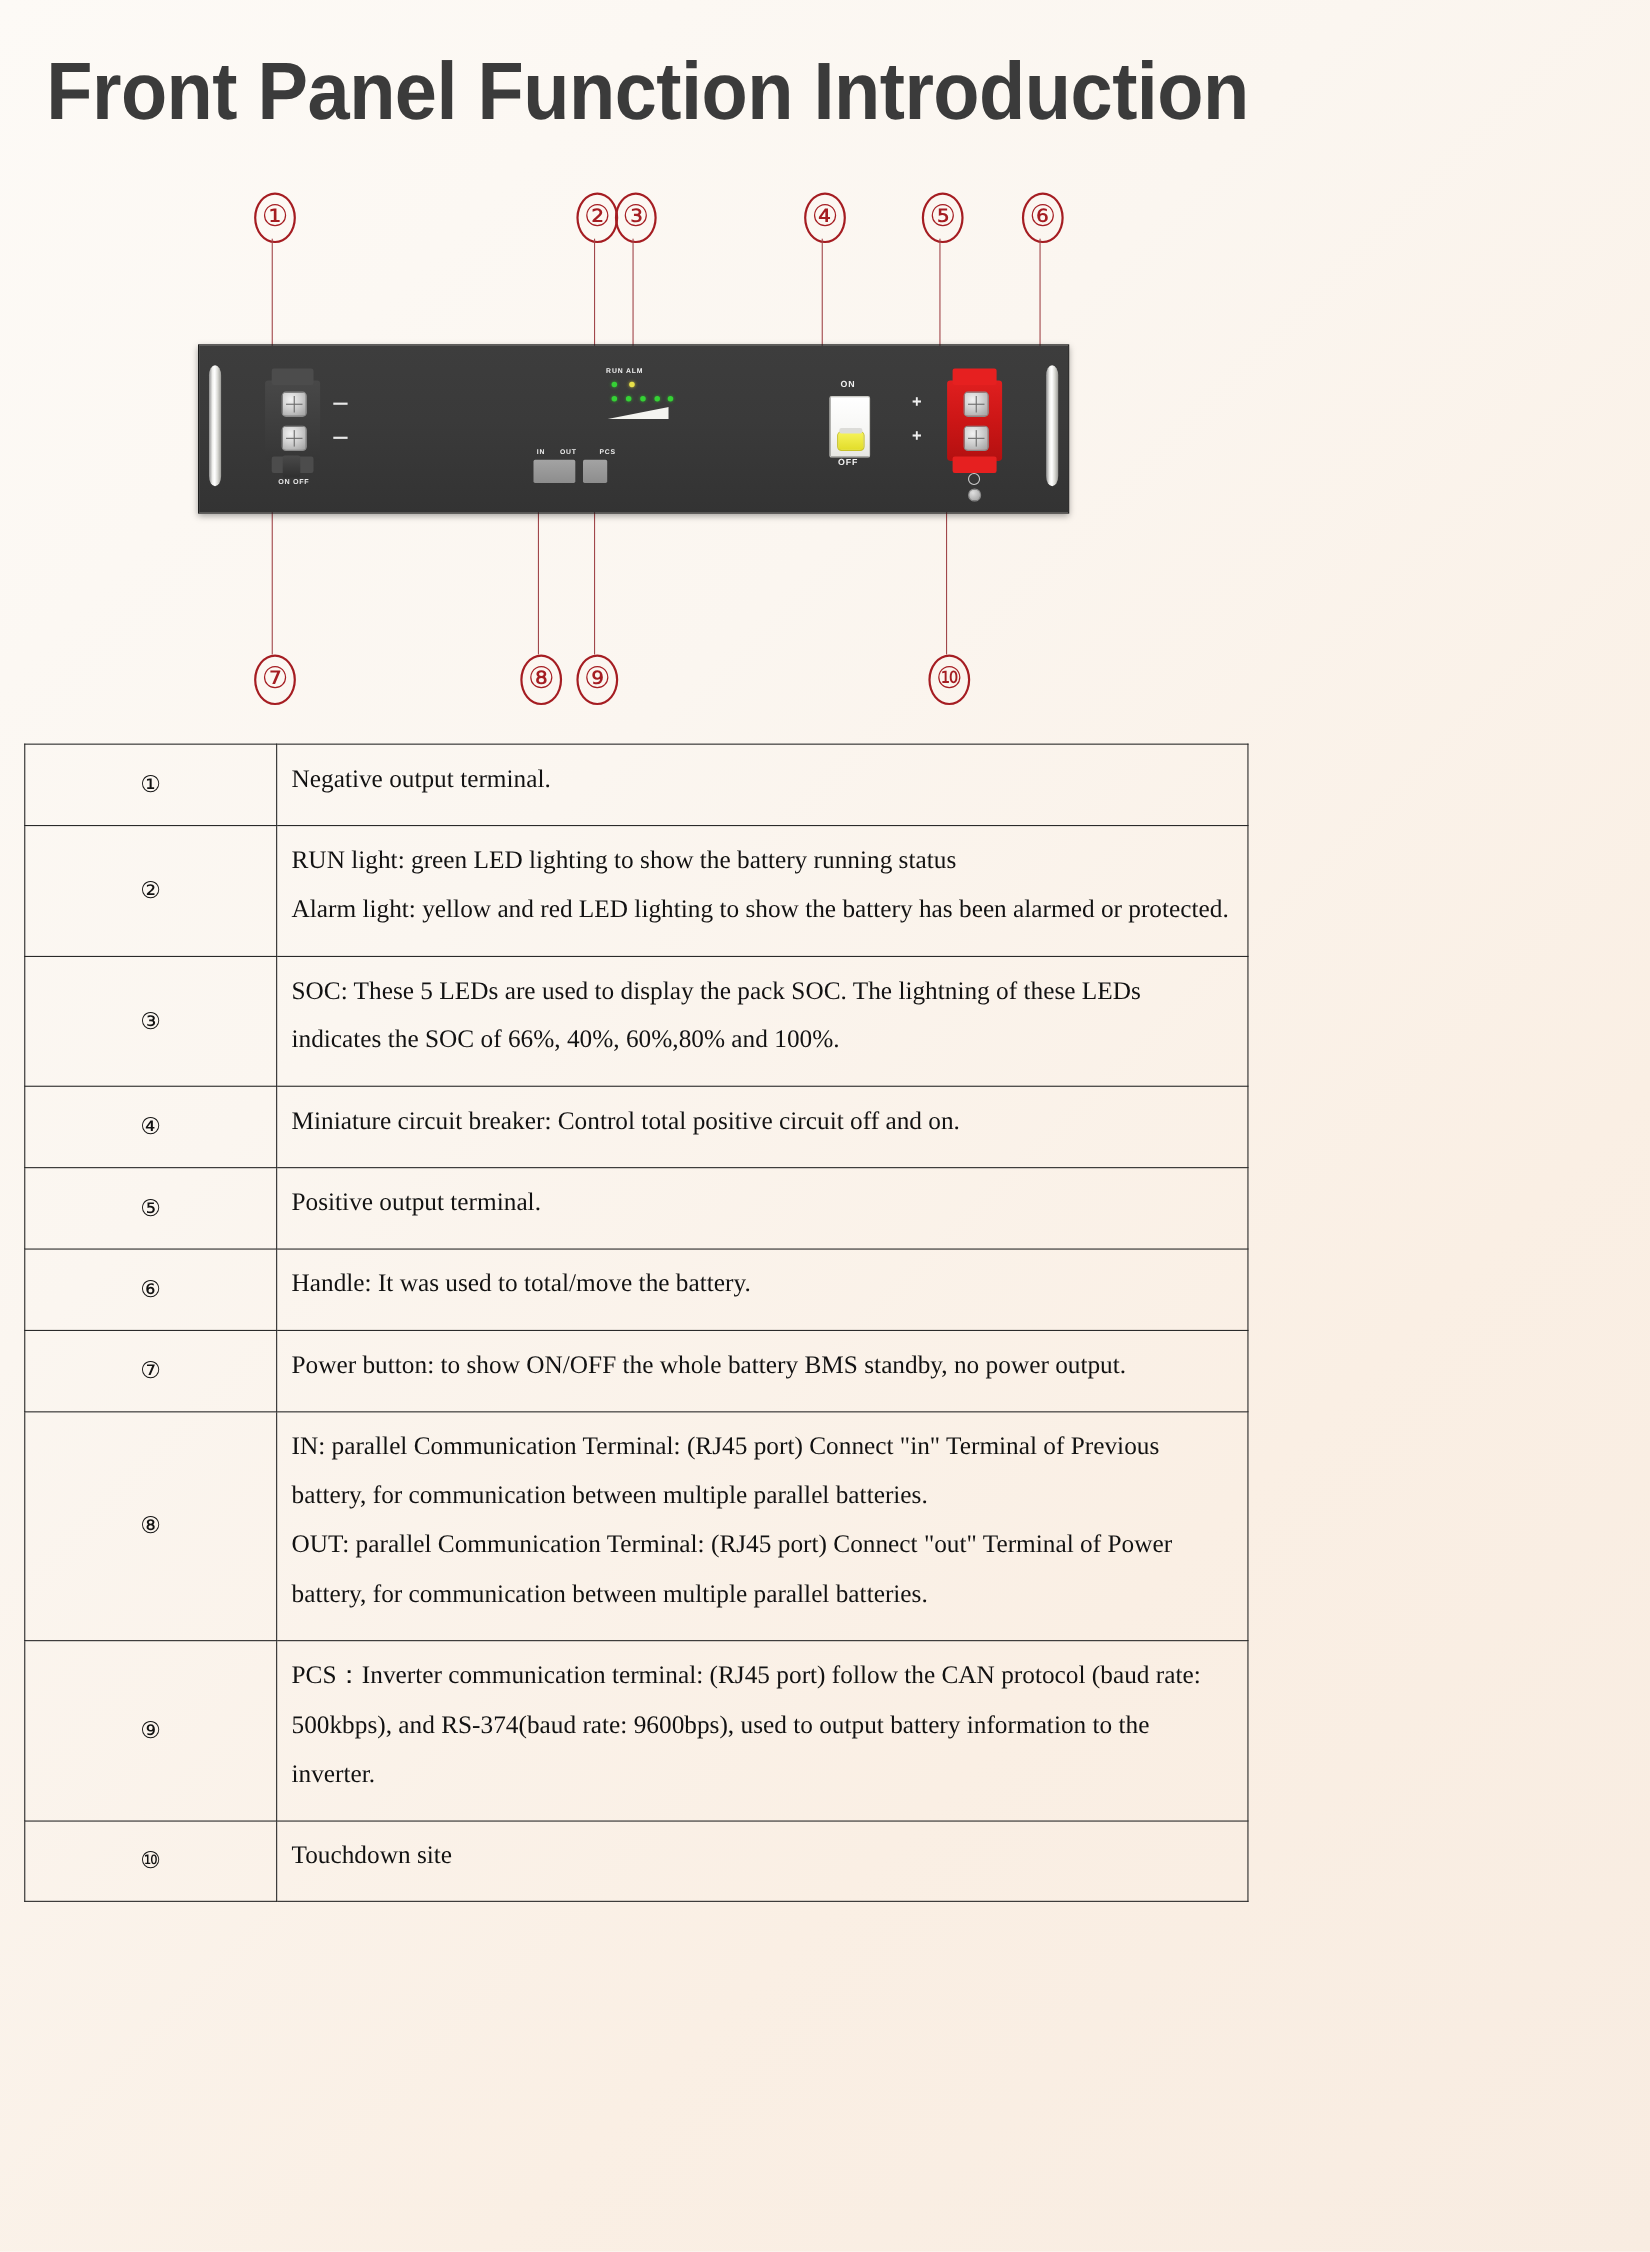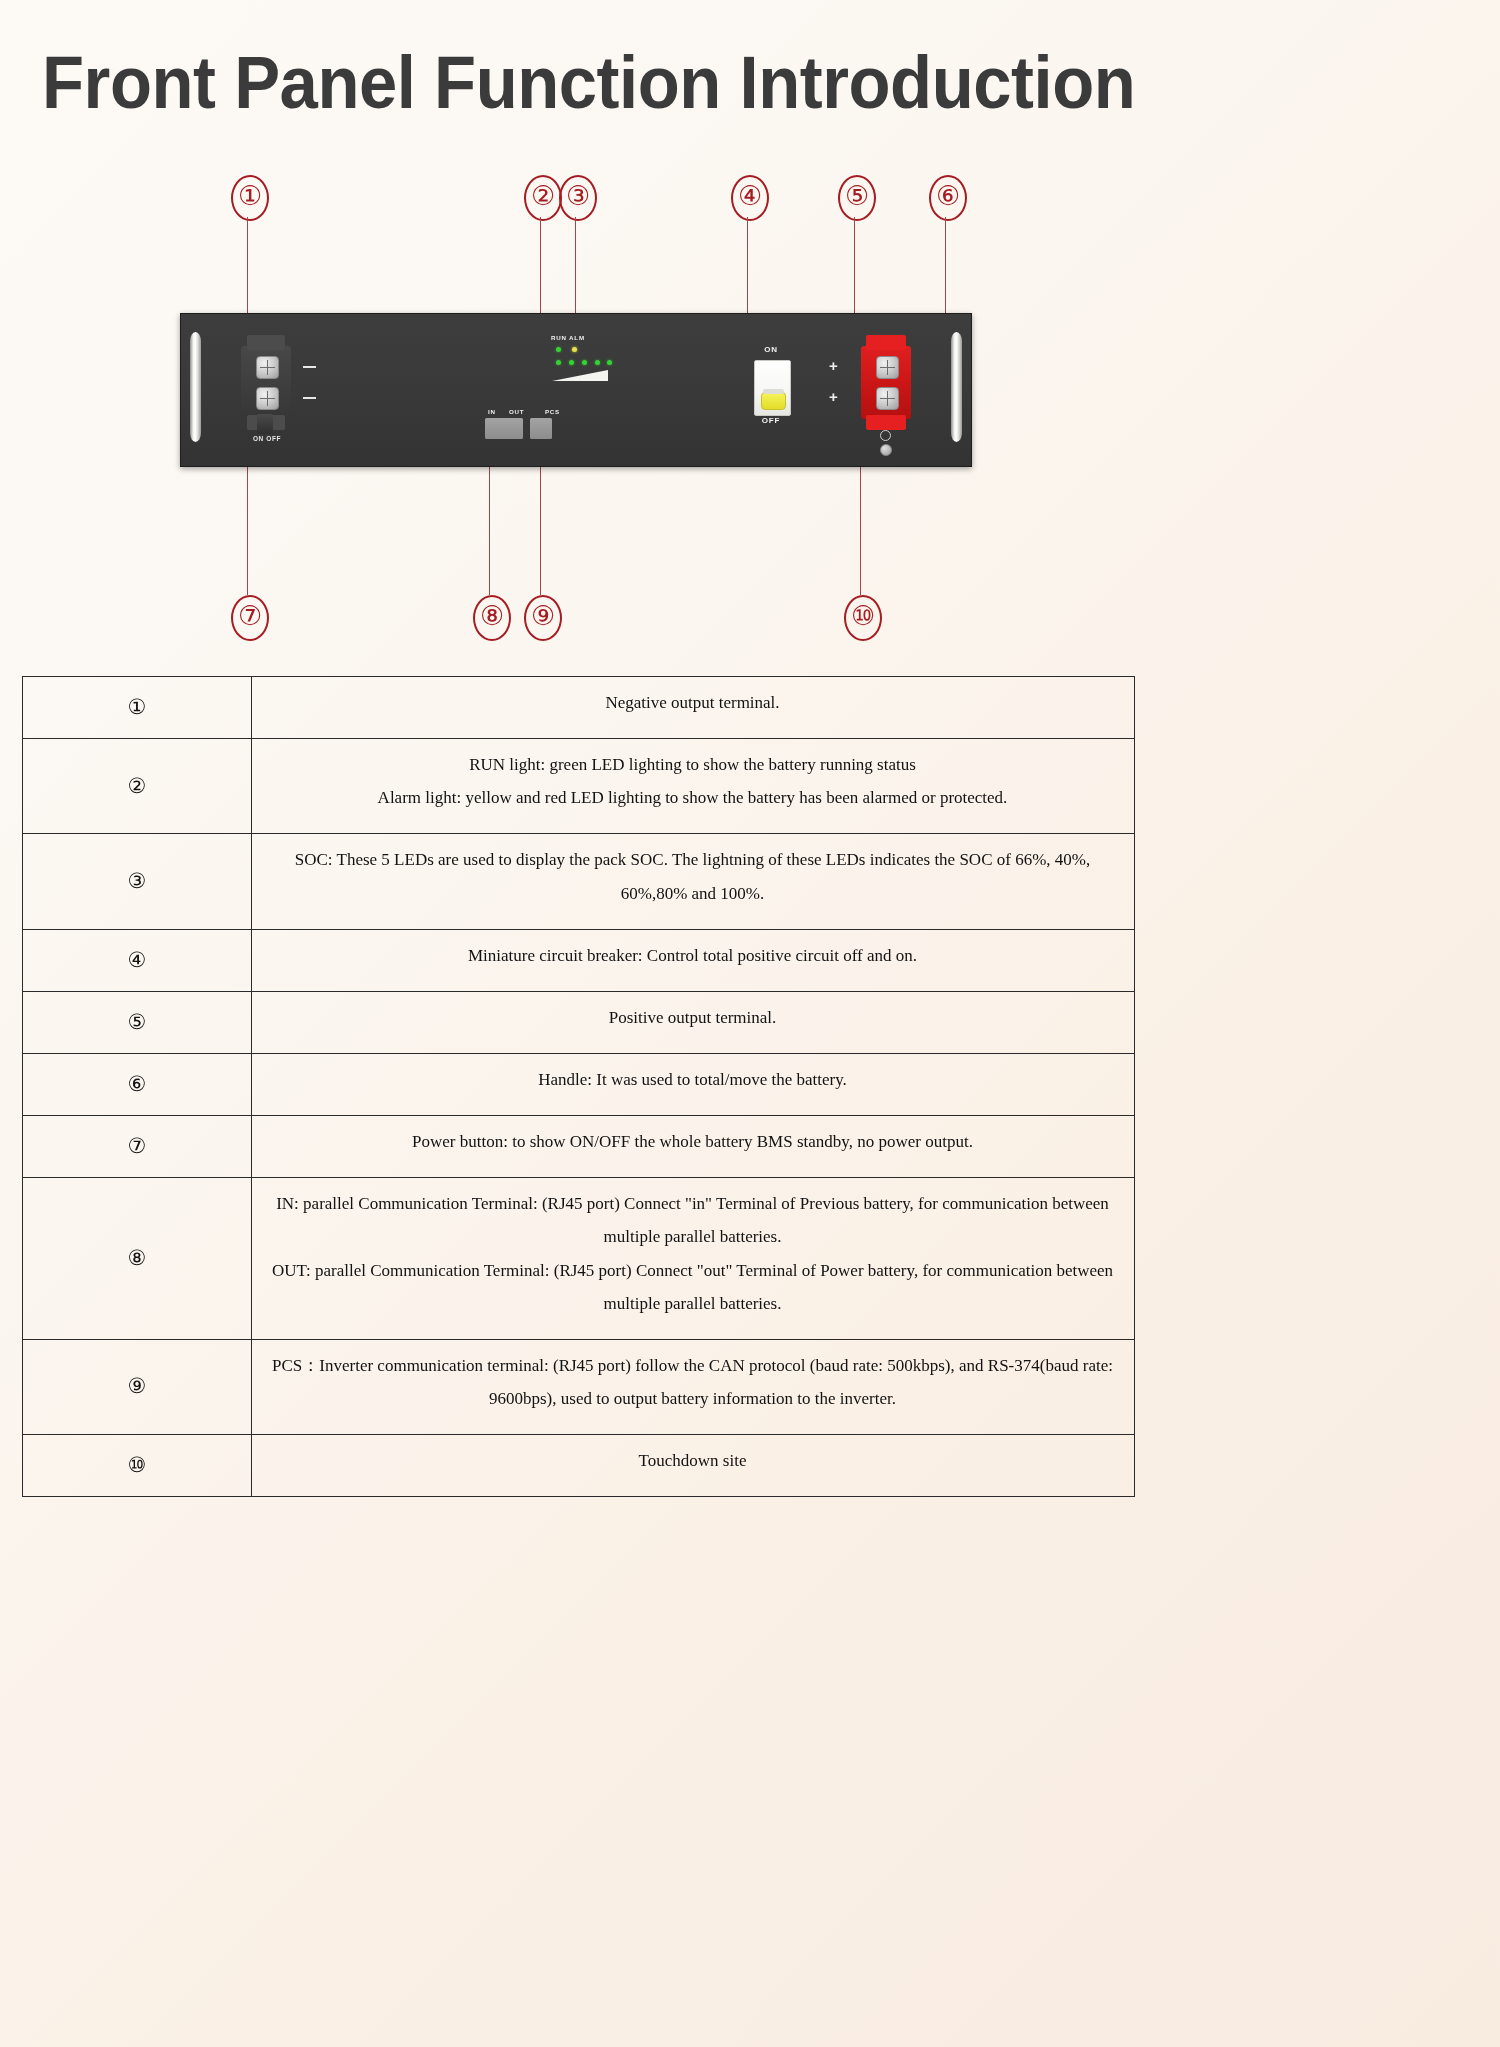--- a/index.html
+++ b/index.html
@@ -163,21 +163,21 @@
   }
   td{
     border:1px solid #2a2a2a;
     vertical-align:middle;
     color:#121212;
   }
   td.num{
     width:228px;text-align:center;font-size:21px;padding:6px 0;
   }
   td.desc{
-    font-size:17px;line-height:1.95;padding:9px 14px 19px 13px;text-align:center;
+    font-size:23px;line-height:1.95;padding:9px 14px 19px 13px;
   }
   td.desc p{margin:0;}
 </style>
 </head>
 <body>
 
 <div class="page">
 
   <div class="title">Front Panel Function Introduction</div>
 

